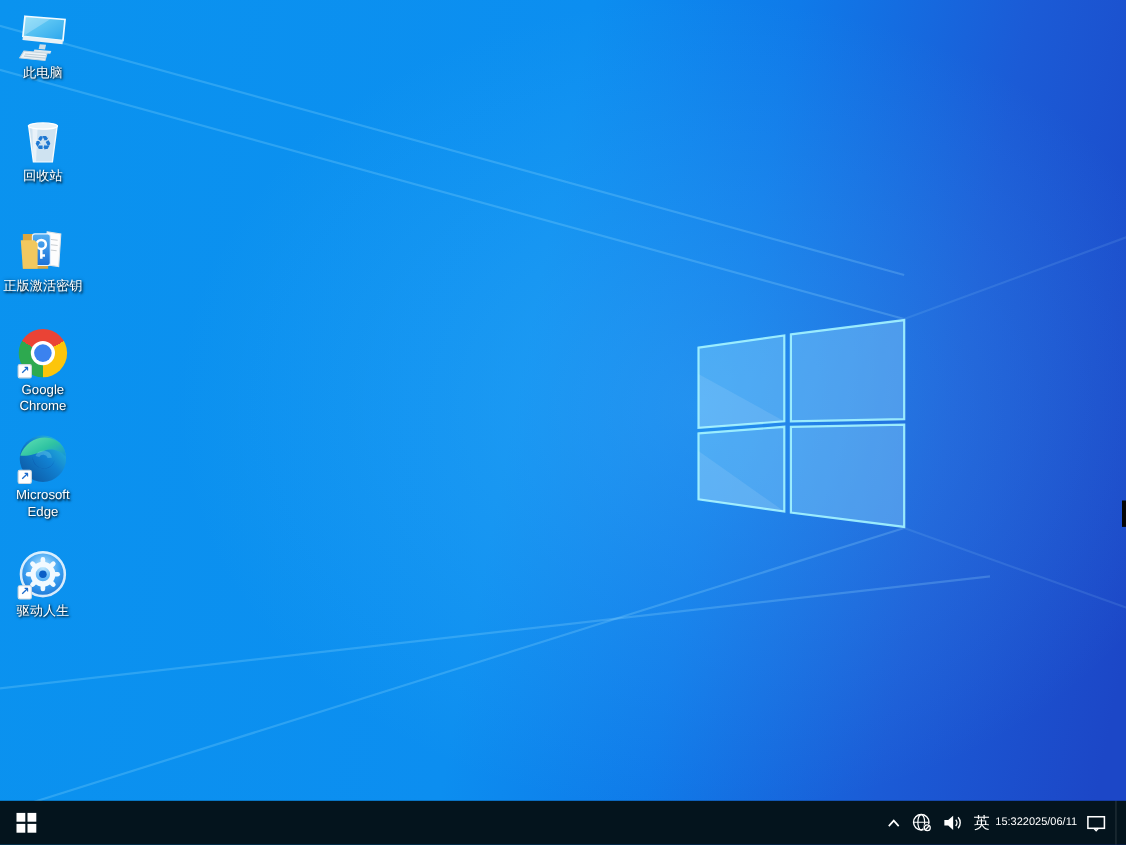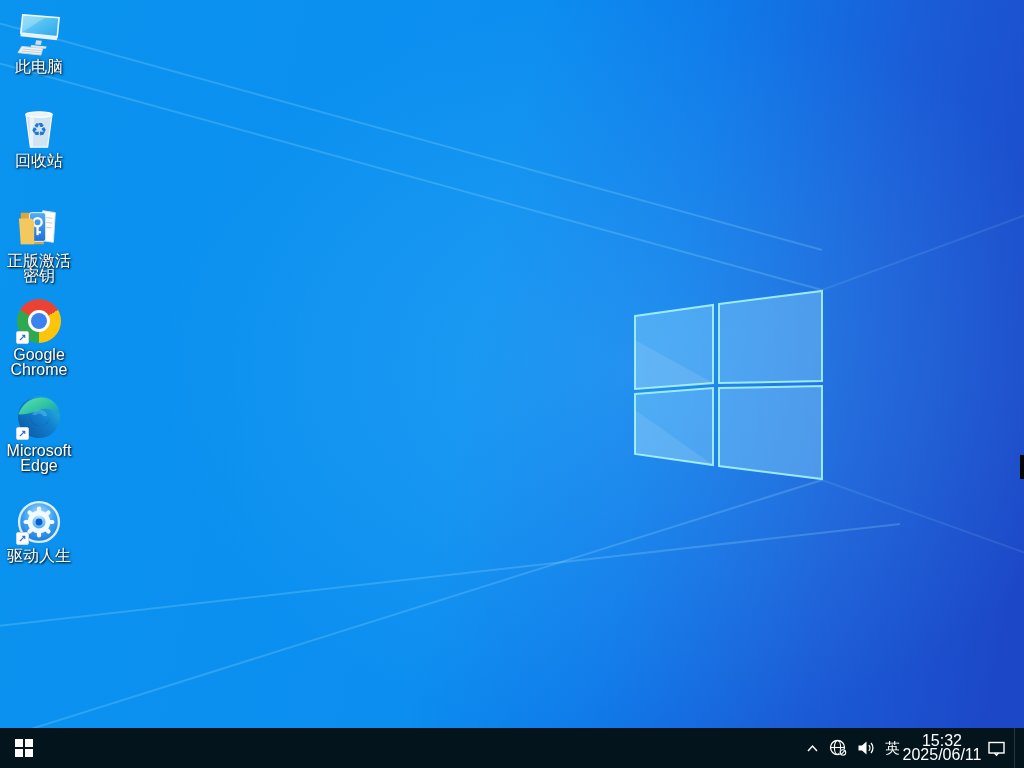--- a/index.html
+++ b/index.html
@@ -16,21 +16,21 @@
   .wall-svg { position:absolute; inset:0; }
 
   
   .dicon {
     position:absolute; left:1px; width:76px;
     display:flex; flex-direction:column; align-items:center;
     cursor:default;
   }
   .dicon .glyph { width:46px; height:46px; position:relative; display:flex; align-items:center; justify-content:center; }
   .dicon .lbl {
-    margin-top:3px; font-size:16px; line-height:15px; color:#fff; text-align:center;
+    margin-top:3px; font-size:12px; line-height:15px; color:#fff; text-align:center;
     text-shadow:1px 1px 2px rgba(0,0,0,0.9), 0 0 3px rgba(0,0,0,0.55);
     max-width:76px; word-wrap:break-word;
   }
   .chrome-ball {
     width:44px; height:44px; border-radius:50%;
     background:conic-gradient(from 60deg, #fcc50b 0 120deg, #2da94f 120deg 240deg, #ea4335 240deg 360deg);
     position:relative;
   }
   .chrome-ball .white-ring {
     position:absolute; left:50%; top:50%; transform:translate(-50%,-50%);
@@ -58,21 +58,21 @@
   .win-grid span { background:#fff; display:block; }
   .tray {
     position:absolute; right:0; top:0; height:40px;
     display:flex; align-items:center; padding-right:4px;
   }
   .tray-btn { height:40px; display:flex; align-items:center; justify-content:center; color:#fff; }
   .tb-chev { width:26px; }
   .tb-net  { width:27px; }
   .tb-vol  { width:27px; }
   .tb-ime  { width:27px; font-size:14.5px; }
-  .tb-clock { width:72px; flex-direction:column; font-size:16px; line-height:14px; text-align:right; }
+  .tb-clock { width:72px; flex-direction:row; font-size:10px; line-height:14px; text-align:right; }
   .tb-action { width:36px; }
   .show-desktop { width:6px; height:40px; border-left:1px solid rgba(255,255,255,0.14); }
   .edge-artifact { position:absolute; left:1020px; top:455px; width:4px; height:24px; background:#060608; }
 </style>
 </head>
 <body>
 
 <div class="desktop">
 
   <svg class="wall-svg" width="1024" height="768" viewBox="0 0 1024 768">

